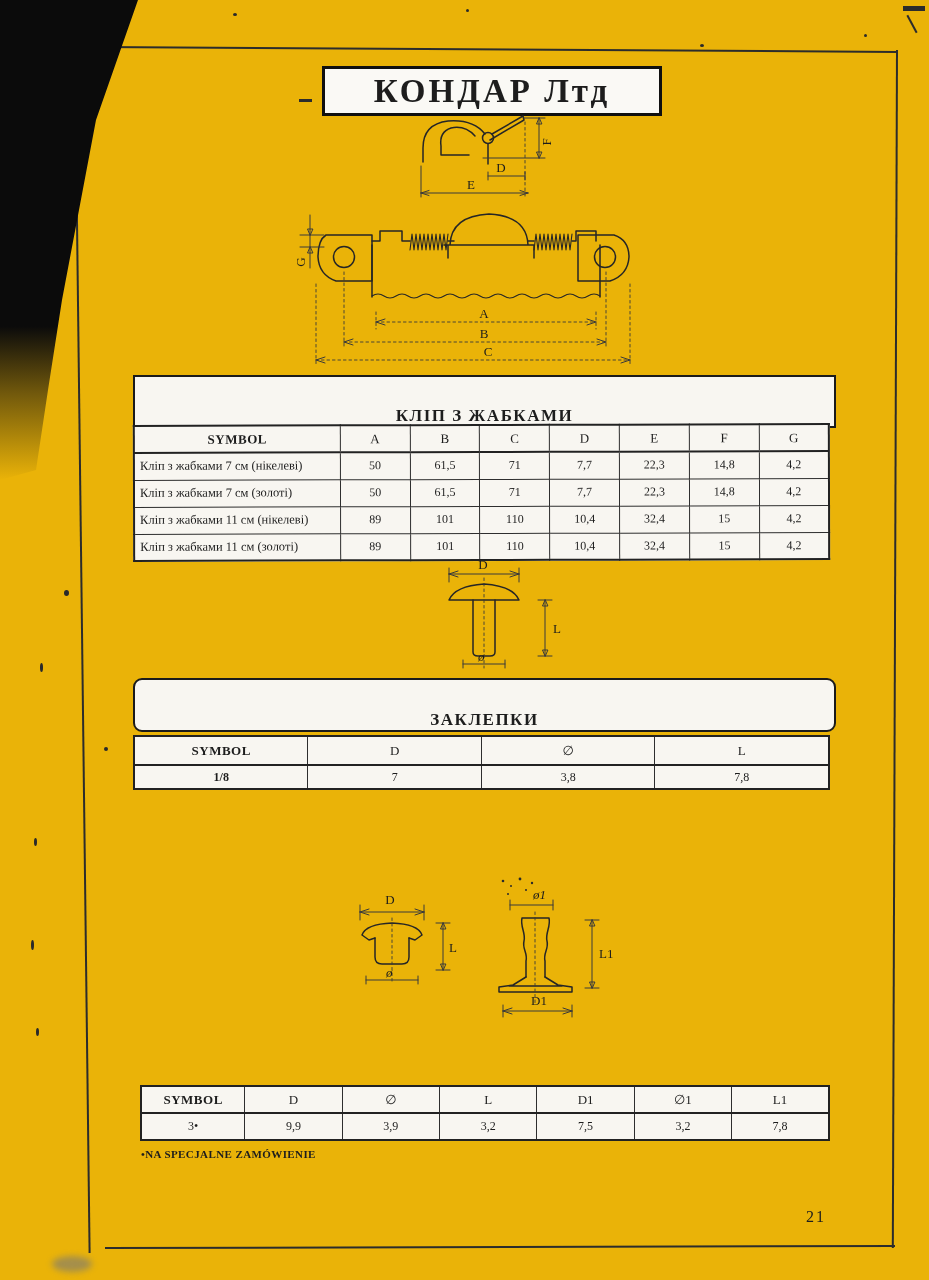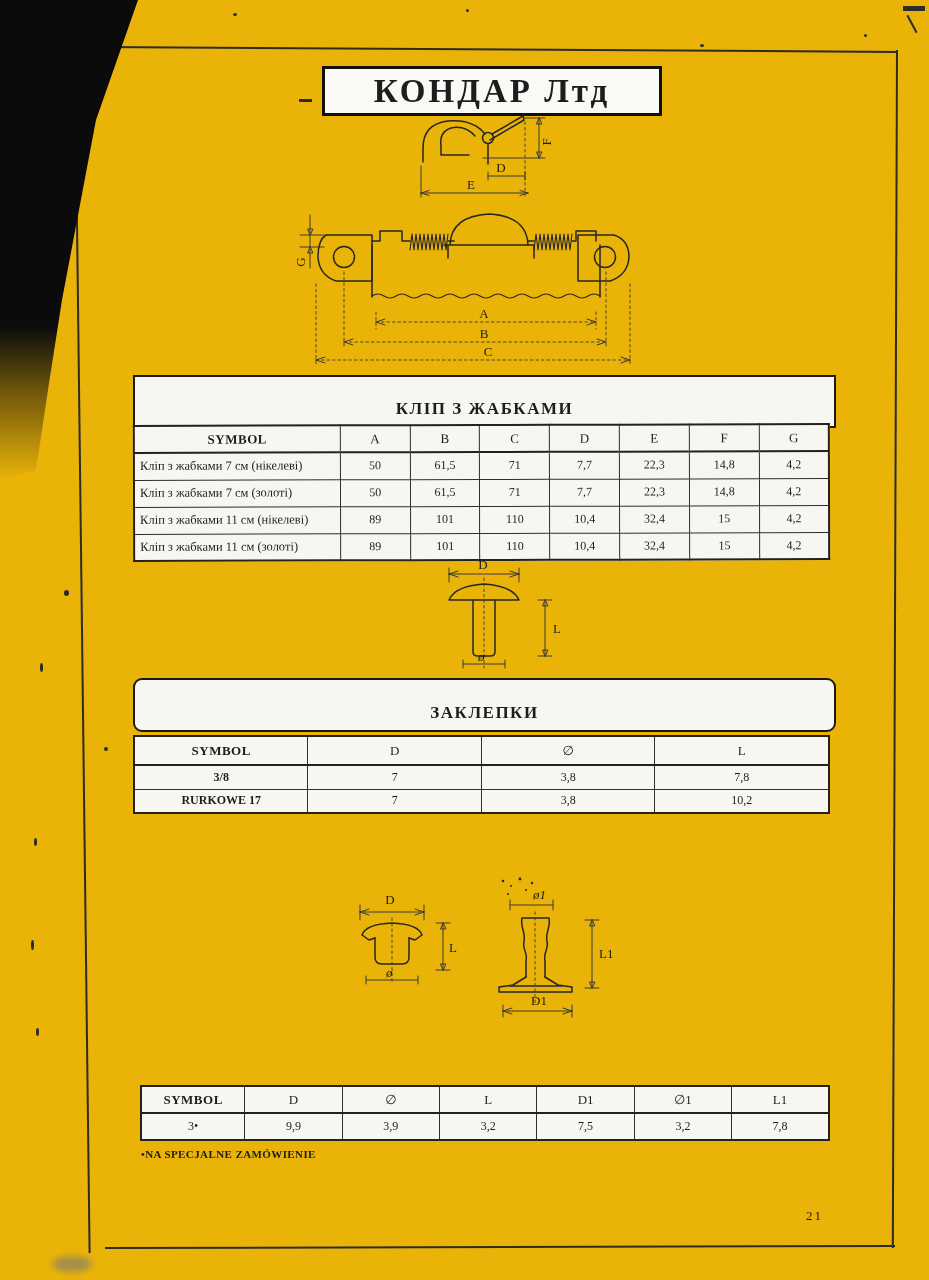--- a/index.html
+++ b/index.html
@@ -24,21 +24,21 @@
     position:absolute;left:322px;top:66px;width:334px;height:44px;
     border:3px solid #101010;background:#faf9f5;
     display:flex;align-items:center;justify-content:center;
   }
   .company span{font-size:33px;font-weight:bold;letter-spacing:3px;}
   
   .banner{
     position:absolute;border:2.5px solid #1b1b1b;background:#f8f6f1;
     display:flex;align-items:flex-end;justify-content:center;
   }
-  .banner span{font-size:17px;font-weight:bold;letter-spacing:1.5px;padding-bottom:7px;}
+  .banner span{font-size:17px;font-weight:bold;letter-spacing:1.5px;}
   
   table{position:absolute;border-collapse:collapse;table-layout:fixed;background:#f8f6f1;}
   table{border:2.2px solid #222;}
   th,td{border:1.6px solid #2e2e2e;text-align:center;padding:1px 3px;overflow:hidden;white-space:nowrap;}
   th{font-size:13px;font-weight:normal;}
   th:first-child{font-weight:bold;letter-spacing:.5px;}
   td{font-size:12px;}
   thead th{border-bottom:2.4px solid #222;}
   .t-clips{width:697px;left:133px;top:424px;transform:rotate(-.15deg);}
   .t-clips tr{height:27px;}
@@ -46,21 +46,21 @@
   .t-clips td:first-child{text-align:left;font-size:12.5px;padding-left:5px;}
   .t-rivets{width:697px;left:133px;top:735px;}
   .t-rivets tr{height:24px;}
   .t-rivets thead tr{height:29px;}
   .t-rivets th{width:25%;}
   .t-rivets td:first-child{font-weight:bold;}
   .t-double{width:690px;left:140px;top:1085px;}
   .t-double tr{height:27px;}
   .t-double th:nth-child(1){width:14%;}
   .footnote{position:absolute;left:141px;top:1148px;font-size:11px;font-weight:bold;letter-spacing:.4px;}
-  .pagenum{position:absolute;left:806px;top:1208px;font-size:13px;letter-spacing:2px;}
+  .pagenum{position:absolute;left:806px;top:1208px;font-size:16px;letter-spacing:2px;}
   
   svg{position:absolute;overflow:visible;}
   svg path,svg polyline,svg circle,svg line{fill:none;stroke:#262626;stroke-width:1.5;stroke-linecap:round;stroke-linejoin:round;}
   svg .dim{stroke:#3a3a3a;stroke-width:1;}
   svg .dash{stroke-dasharray:2.5,3;stroke-width:.9;}
   svg .dot{fill:#2a2a2a;stroke:none;}
   svg text{font-family:"Liberation Serif","DejaVu Serif",serif;font-size:13px;fill:#1c1c1c;stroke:none;}
 </style>
 </head>
 <body>
@@ -211,30 +211,24 @@
       <thead>
         <tr>
           <th>SYMBOL</th>
           <th>D</th>
           <th>∅</th>
           <th>L</th>
         </tr>
       </thead>
       <tbody>
         <tr>
-          <td>3/8</td>
+          <td>1/8</td>
           <td>7</td>
           <td>3,8</td>
           <td>7,8</td>
-        </tr>
-        <tr>
-          <td>RURKOWE 17</td>
-          <td>7</td>
-          <td>3,8</td>
-          <td>10,2</td>
         </tr>
       </tbody>
     </table>
 
   <svg style="left:348px;top:885px;" width="132" height="120" viewBox="0 0 132 120">
     <path class="dim" d="M 12,20 L 12,35 M 76,20 L 76,35 M 12,27 L 76,27 M 12,27 l 9,-3 M 12,27 l 9,3 M 76,27 l -9,-3 M 76,27 l -9,3"></path>
     <text x="42" y="19" text-anchor="middle">D</text>
     <path d="M 14,50 Q 18,39 44,38 Q 70,39 74,50 M 14,50 L 21,55 L 27,53 M 74,50 L 67,55 L 61,53"></path>
     <path d="M 27,53 L 27,72 Q 27,79 34,79 L 54,79 Q 61,79 61,72 L 61,53"></path>
     <path class="dim dash" d="M 44,33 L 44,99"></path>

